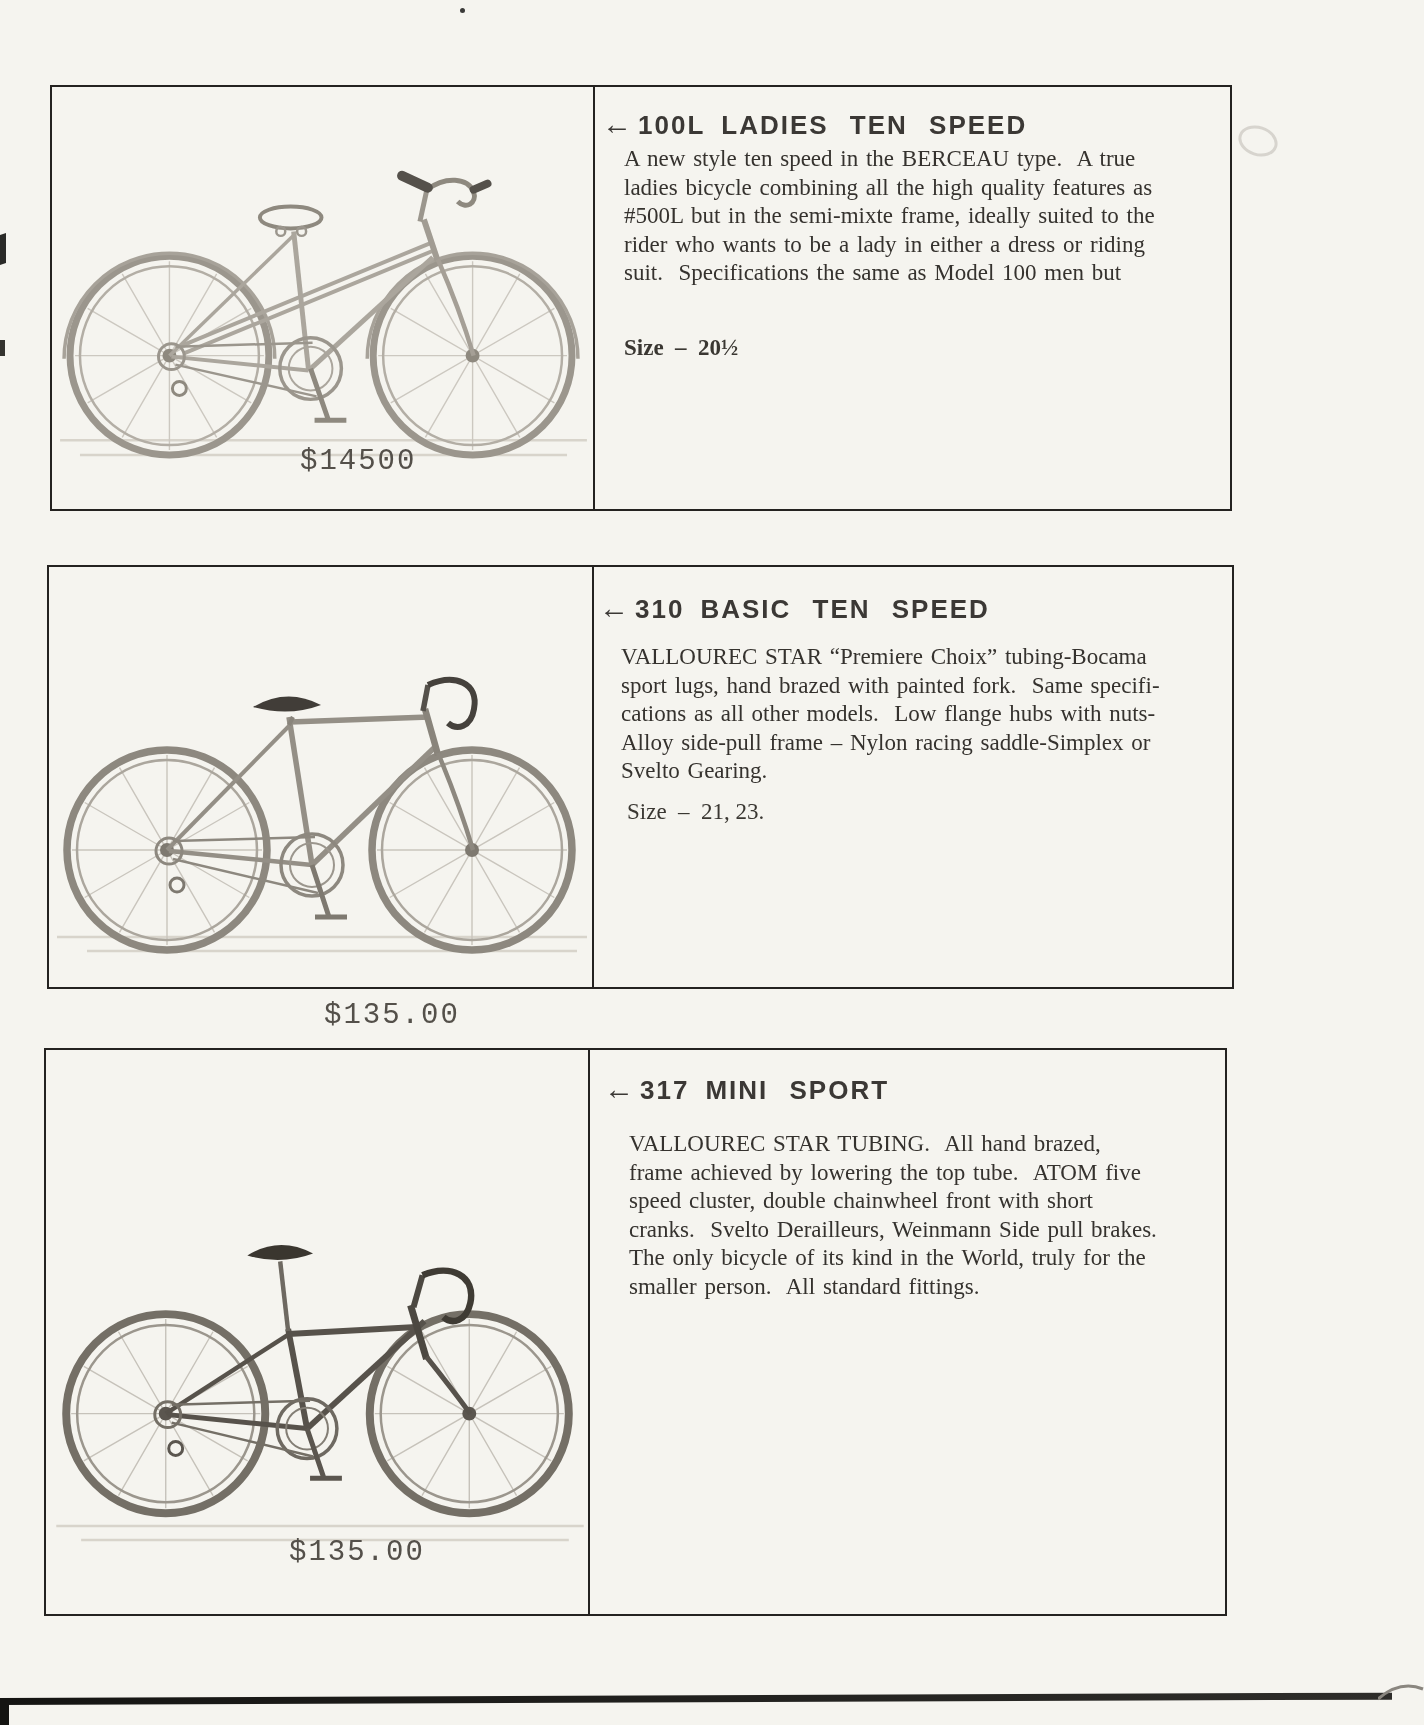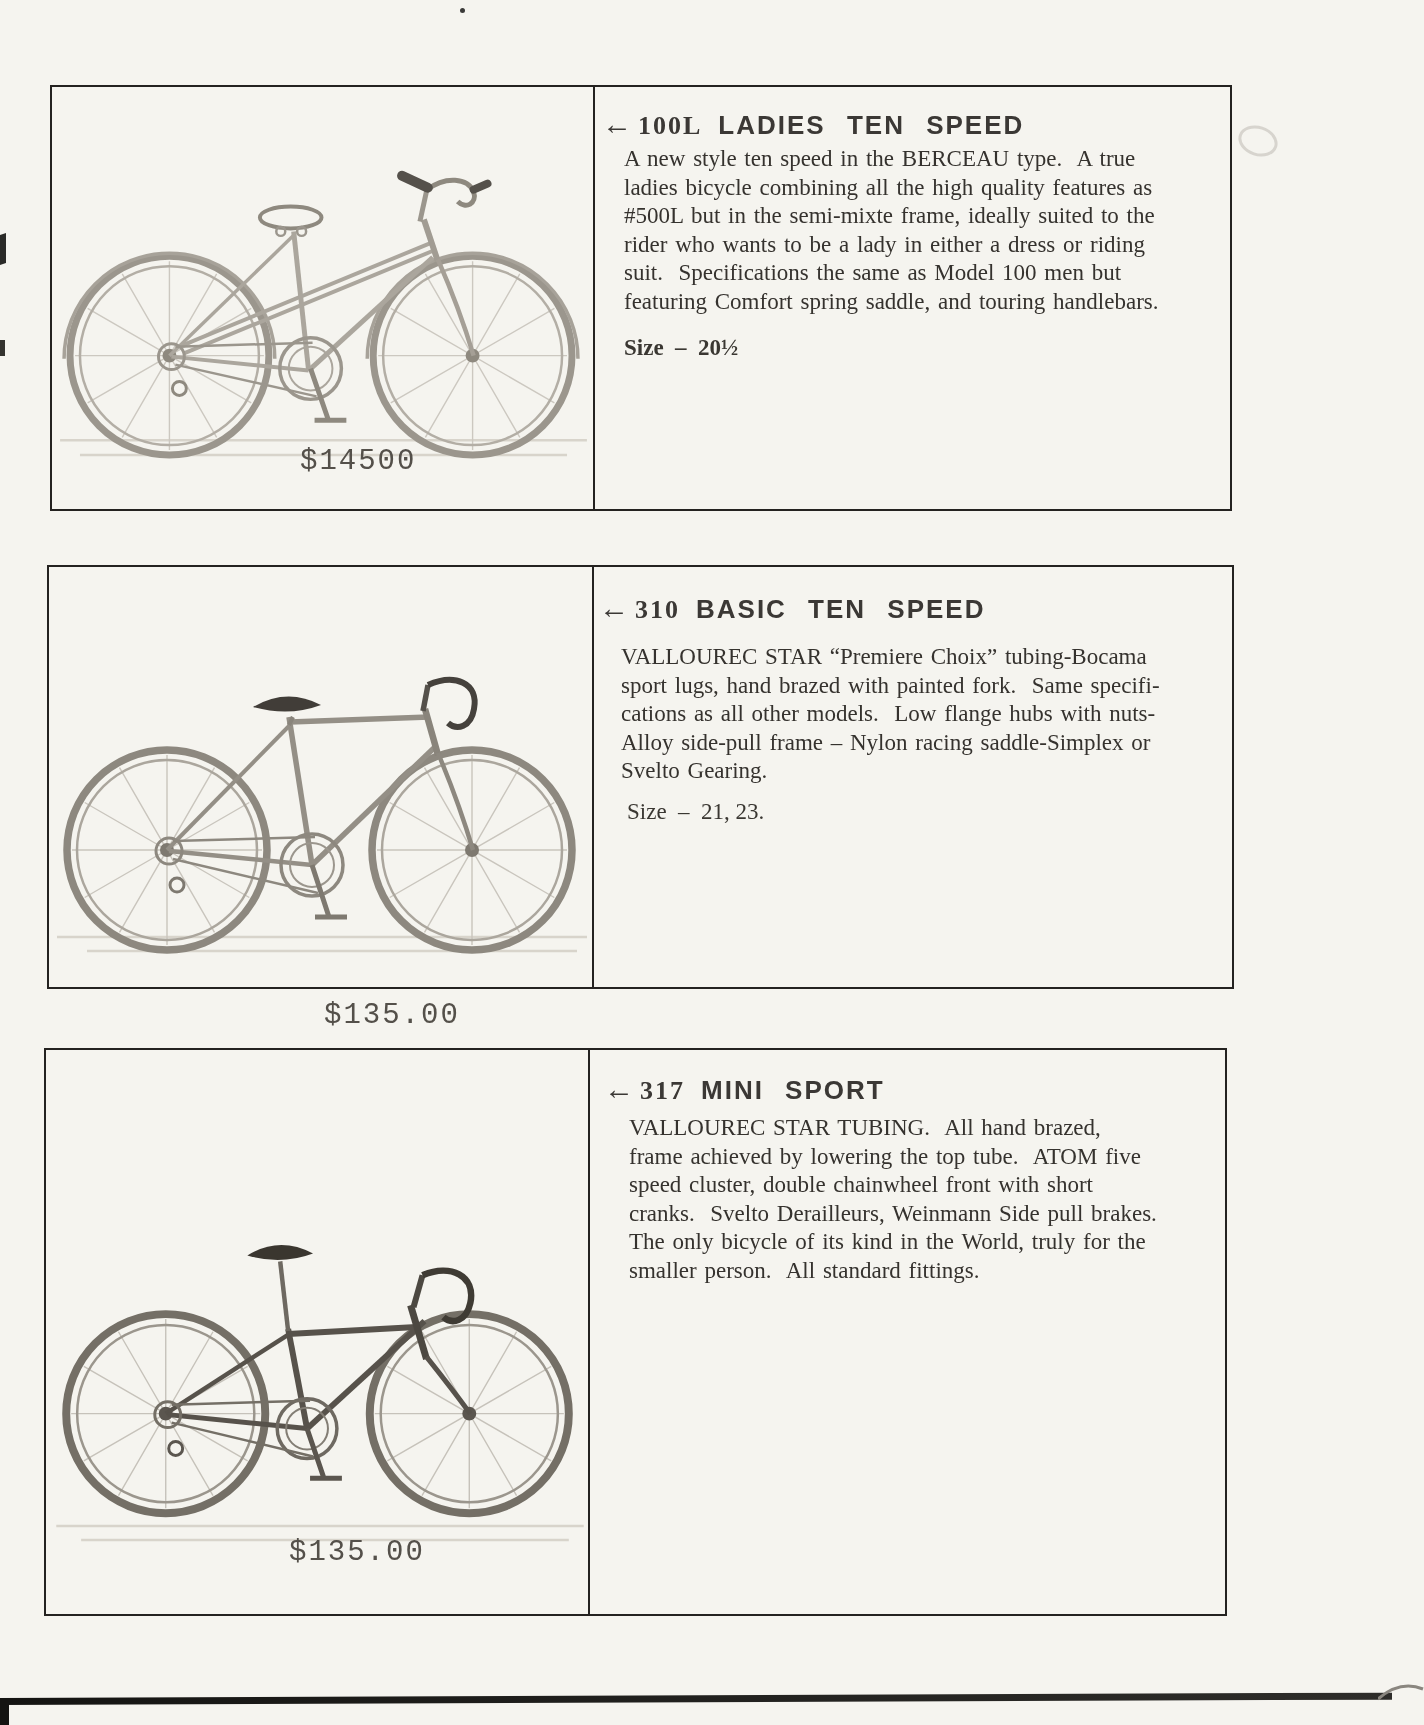--- a/index.html
+++ b/index.html
@@ -13,21 +13,21 @@
   }
   .image-cell{position:absolute;left:0;top:0;bottom:0;border-radius:21px;}
   .divider{position:absolute;top:0;bottom:0;width:2px;background:#242220;}
   .text-cell{position:absolute;top:0;bottom:0;right:0;}
   .prod-header{
     position:absolute;display:flex;align-items:baseline;
     font-family:"Liberation Sans",sans-serif;font-weight:700;
     font-size:26px;color:#3b3835;letter-spacing:2px;white-space:pre;
   }
   .prod-header .arrow{font-weight:700;font-size:30px;letter-spacing:0;margin-right:6px;line-height:1;}
-  .prod-header .model{margin-right:16px;font-family:Liberation Serif, serif;}
+  .prod-header .model{margin-right:16px;}
   .prod-header .pname{word-spacing:12px;}
   .desc{position:absolute;}
   .desc .line{
     font-family:Liberation Serif, serif;font-size:23px;line-height:28.5px;
     color:#35322e;white-space:pre;word-spacing:2px;
   }
   .size-line{
     position:absolute;font-family:"Liberation Serif",serif;font-size:23px;
     color:#3a3732;white-space:pre;
   }
@@ -110,21 +110,20 @@
     <div class="text-cell" style="left:543px;">
       <div class="prod-header" style="left:7px;top:22px;">
         <span class="arrow">←</span><span class="model">100L</span><span class="pname">LADIES TEN SPEED</span>
       </div>
       <div class="desc" style="left:29px;top:58px;">
         <div class="line">A new style ten speed in the BERCEAU type.  A true</div>
         <div class="line">ladies bicycle combining all the high quality features as</div>
         <div class="line">#500L but in the semi-mixte frame, ideally suited to the</div>
         <div class="line">rider who wants to be a lady in either a dress or riding</div>
         <div class="line">suit.  Specifications the same as Model 100 men but</div>
-        <div class="line">featuring Comfort spring saddle, and touring handlebars.</div>
       </div>
       <div class="size-line" style="left:29px;top:248px;font-weight:bold;">Size  –  20½</div>
     </div>
   </div>
 
   <div class="product-box" style="left:47px;top:565px;width:1183px;height:420px;">
     <div class="image-cell" style="width:543px;">
       <svg class="bike-svg" style="left:8px;top:58px;" width="530" height="332" viewBox="0 0 530 332">
         <path d="M0 312 L530 312 M30 326 L520 326" stroke="#d8d4cb" stroke-width="2.5" fill="none"></path>
         <path d="M15 225 L205 225 M27.7 177.5 L192.3 272.5 M62.5 142.7 L157.5 307.3 M110 130 L110 320 M157.5 142.7 L62.5 307.3 M192.3 177.5 L27.7 272.5" stroke="#c9c5bd" stroke-width="1.4" fill="none"></path>
@@ -209,21 +208,21 @@
         <path d="M359 178 L368 146" stroke="#4c4841" stroke-width="6" fill="none"></path>
         <path d="M368 146 C396 134 422 146 416 174 C412 192 398 196 389 188" stroke="#3f3b34" stroke-width="6.5" fill="none"></path>
       </svg>
       <div class="price" style="left:243px;top:486px;">$135.00</div>
     </div>
     <div class="divider" style="left:542px;"></div>
     <div class="text-cell" style="left:544px;">
       <div class="prod-header" style="left:14px;top:24px;">
         <span class="arrow">←</span><span class="model">317</span><span class="pname">MINI SPORT</span>
       </div>
-      <div class="desc" style="left:39px;top:64px;">
+      <div class="desc" style="left:39px;top:80px;">
         <div class="line">VALLOUREC STAR TUBING.  All hand brazed,</div>
         <div class="line">frame achieved by lowering the top tube.  ATOM five</div>
         <div class="line">speed cluster, double chainwheel front with short</div>
         <div class="line">cranks.  Svelto Derailleurs, Weinmann Side pull brakes.</div>
         <div class="line">The only bicycle of its kind in the World, truly for the</div>
         <div class="line">smaller person.  All standard fittings.</div>
       </div>
     </div>
   </div>
 

